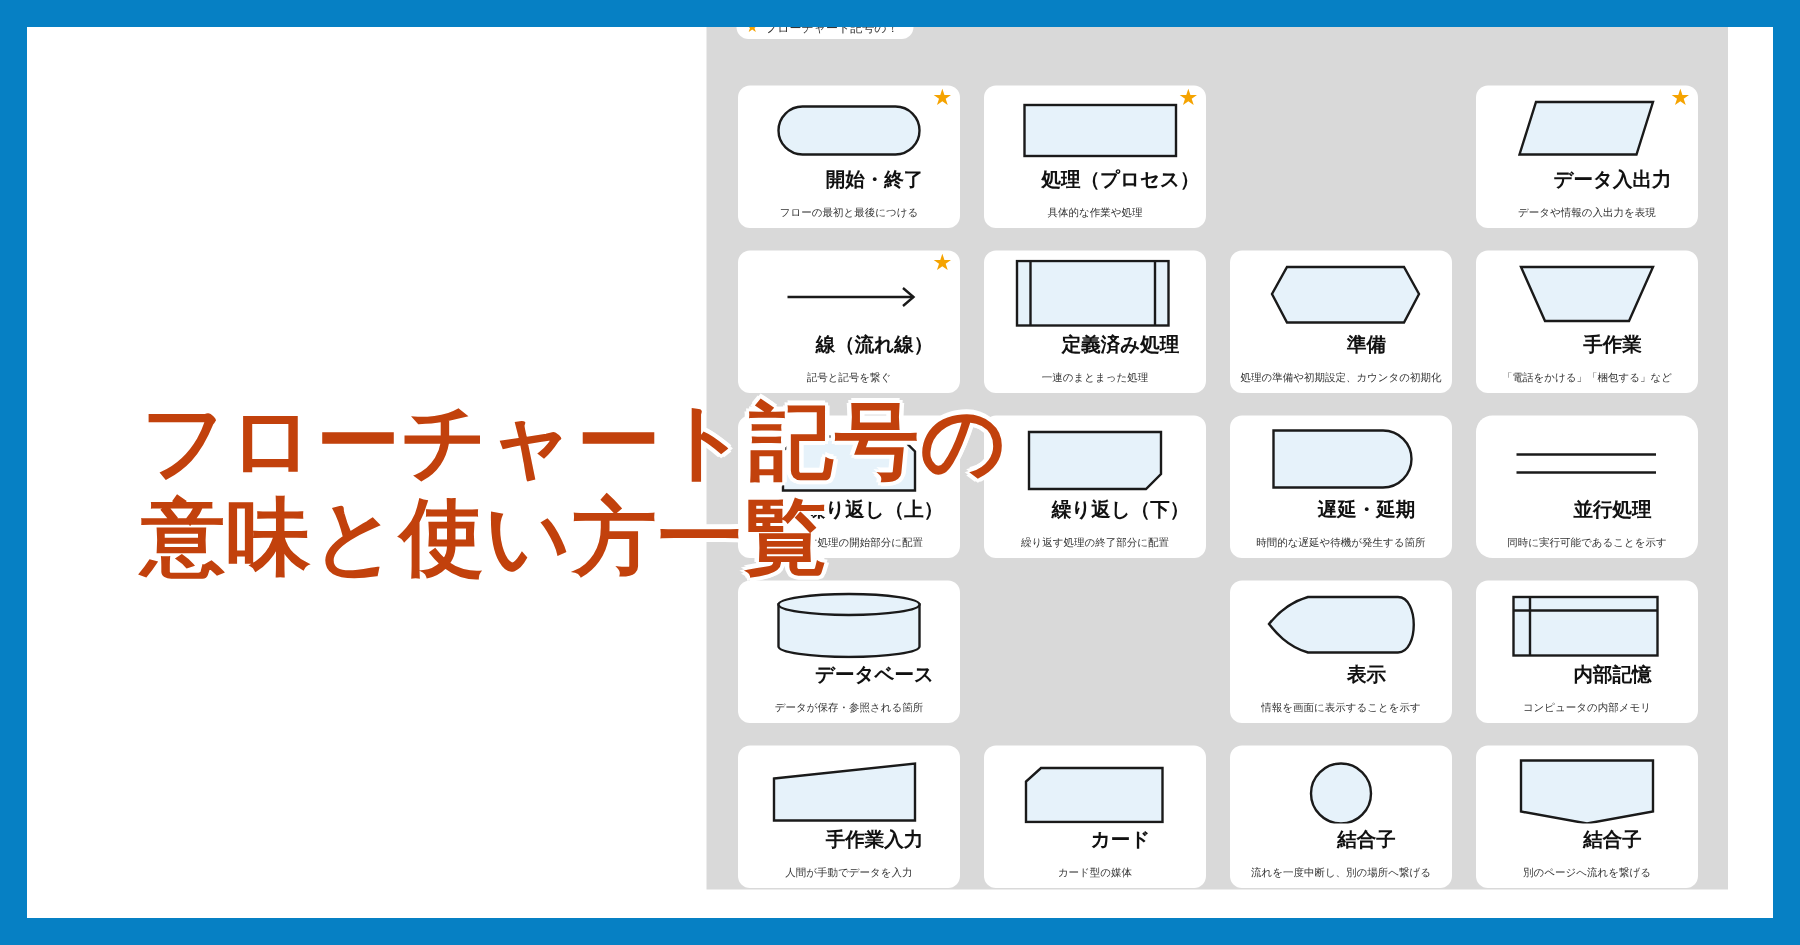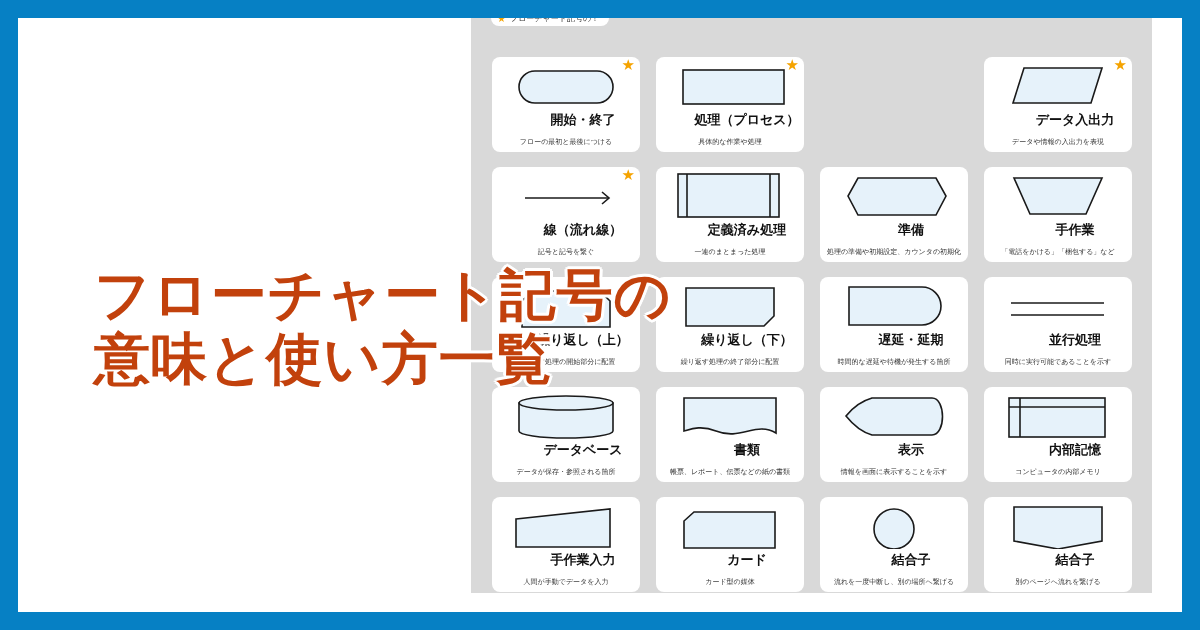--- a/index.html
+++ b/index.html
@@ -192,49 +192,40 @@
     </div>
     <div class="card" style="left:349px;top:277px;">
       <div class="shape">
         <svg viewBox="0 0 148 46">
             <path class="fill" d="M29,4 H102 A19,19 0 0 1 102,42 H29 Z"></path>
           </svg>
       </div>
       <div class="title">遅延・延期</div>
       <div class="desc">時間的な遅延や待機が発生する箇所</div>
     </div>
-    <div class="card" style="left:513px;top:277px;">
+    <div class="card" style="left:513px;top:277px;border-radius:11px;">
       <div class="shape">
         <svg viewBox="0 0 148 46">
             <line class="line" x1="27" y1="20" x2="120" y2="20"></line>
             <line class="line" x1="27" y1="32" x2="120" y2="32"></line>
           </svg>
       </div>
       <div class="title">並行処理</div>
       <div class="desc">同時に実行可能であることを示す</div>
     </div>
 
     <div class="card" style="left:21px;top:387px;">
       <div class="shape">
         <svg viewBox="0 0 148 46">
             <path class="fill" d="M27,10 L27,38 A47,7 0 0 0 121,38 L121,10 Z"></path>
             <ellipse class="fill" cx="74" cy="10" rx="47" ry="7"></ellipse>
           </svg>
       </div>
       <div class="title">データベース</div>
       <div class="desc">データが保存・参照される箇所</div>
-    </div>
-    <div class="card" style="left:185px;top:387px;">
-      <div class="shape">
-        <svg viewBox="0 0 148 46">
-            <path class="fill" d="M28,5 H120 V40 C100,28 85,48 60,38 C45,32 35,36 28,38 Z"></path>
-          </svg>
-      </div>
-      <div class="title">書類</div>
-      <div class="desc">帳票、レポート、伝票などの紙の書類</div>
     </div>
     <div class="card" style="left:349px;top:387px;">
       <div class="shape">
         <svg viewBox="0 0 148 46">
             <path class="fill" d="M52,5 H112 C126,5 126,42 112,42 H52 C38,38 30,28 26,23 C30,18 38,9 52,5 Z"></path>
           </svg>
       </div>
       <div class="title">表示</div>
       <div class="desc">情報を画面に表示することを示す</div>
     </div>

